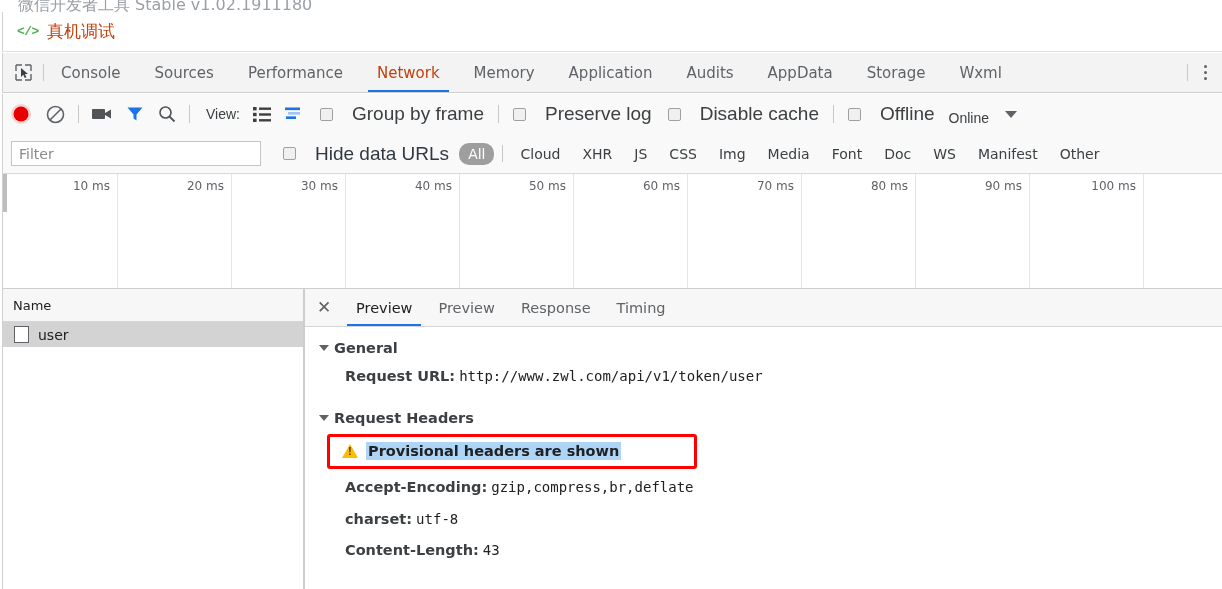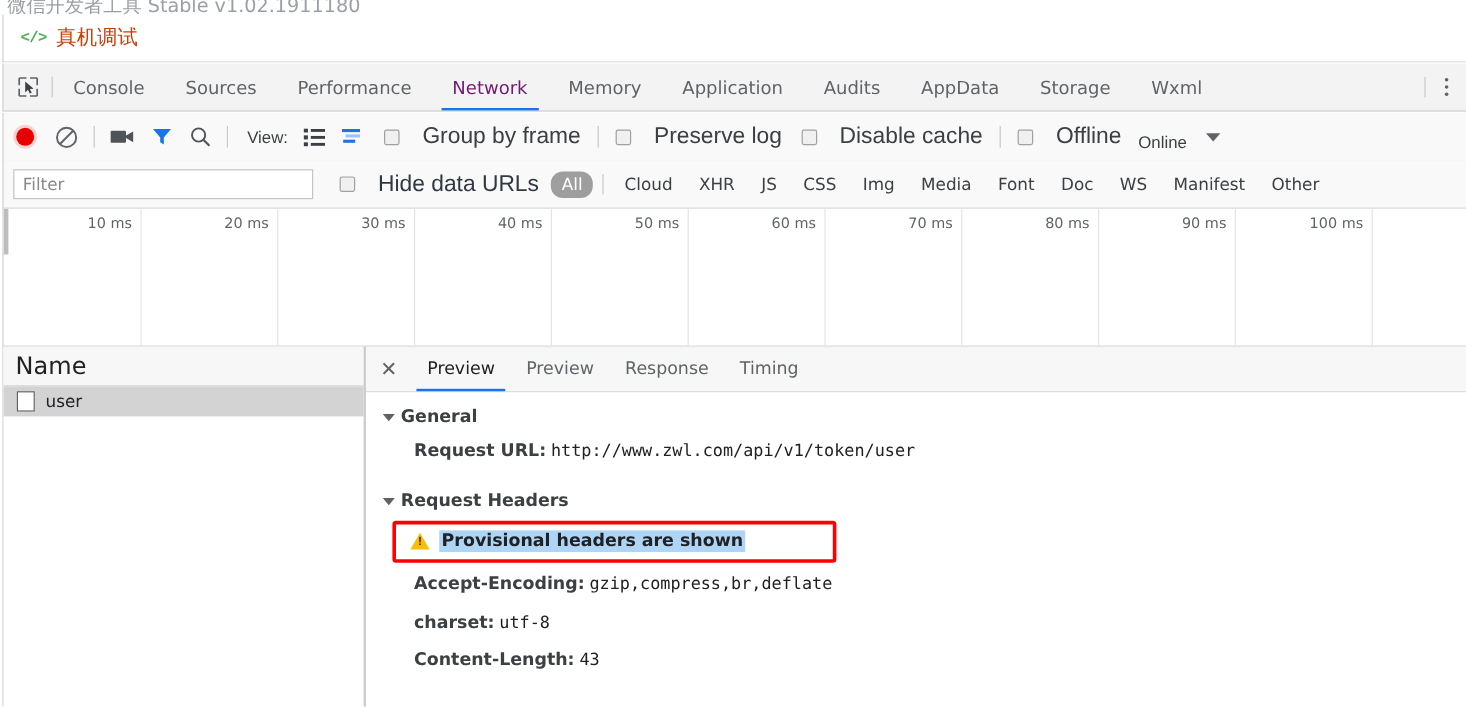--- a/index.html
+++ b/index.html
@@ -11,20 +11,21 @@
     font-size: 13px;
     color: #303942;
   }
   #app { position: relative; width: 1222px; height: 589px; }
 
   
   .win-title {
     position: absolute; top: 0; left: 0; width: 1222px; height: 12px;
     overflow: hidden;
     background: #ffffff;
+    padding-left: 12px;
   }
   .win-title span {
     display: block;
     position: relative; top: -5px; left: 6px;
     font-size: 16px; color: #9aa0a6; white-space: nowrap;
     font-family: "DejaVu Sans", sans-serif;
   }
 
   
   .dt-header {
@@ -60,21 +61,21 @@
   .tab-sep {
     width: 1px; background: #c8c8c8; margin: 11px 0;
   }
   .tabs { display: flex; align-items: stretch; }
   .tab {
     display: flex; align-items: center; padding: 0 17px;
     font-size: 15px; color: #5f6368; cursor: pointer;
     position: relative;
     font-family: "DejaVu Sans", sans-serif;
   }
-  .tab.active { color: #701a75; }
+  .tab.active { color: #c2410c; }
   .tab.active::after {
     content: ""; position: absolute; left: 8px; right: 8px; bottom: 0;
     height: 2px; background: #1a73e8;
   }
   .tab-spacer { flex: 1; }
   .vdots {
     width: 34px; display: flex; flex-direction: column;
     align-items: center; justify-content: center; gap: 3px; cursor: pointer;
   }
   .vdots i { width: 3px; height: 3px; border-radius: 50%; background: #5f6368; display: block; }
@@ -153,21 +154,21 @@
   
   .bottom {
     position: absolute; top: 289px; left: 2px; right: 0; bottom: 0;
     display: flex; background: #ffffff;
     border-left: 1px solid #d0d0d0;
   }
   .reqlist { width: 300px; flex: 0 0 300px; background: #ffffff; }
   .reqlist-head {
     height: 33px; display: flex; align-items: center;
     border-bottom: 1px solid #d6d6d6; background: #f7f7f7;
-    padding-left: 10px; font-size: 20px; color: #202124;
+    padding-left: 10px; font-size: 13px; color: #202124;
     font-family: "DejaVu Sans", sans-serif;
   }
   .req-row {
     height: 25px; display: flex; align-items: center; gap: 9px;
     padding-left: 11px; background: #d3d3d3; cursor: pointer;
     font-size: 14px; color: #202124;
     font-family: "DejaVu Sans", sans-serif;
   }
   .req-icon {
     width: 15px; height: 17px; border: 1px solid #5f6368; background: #ffffff;

